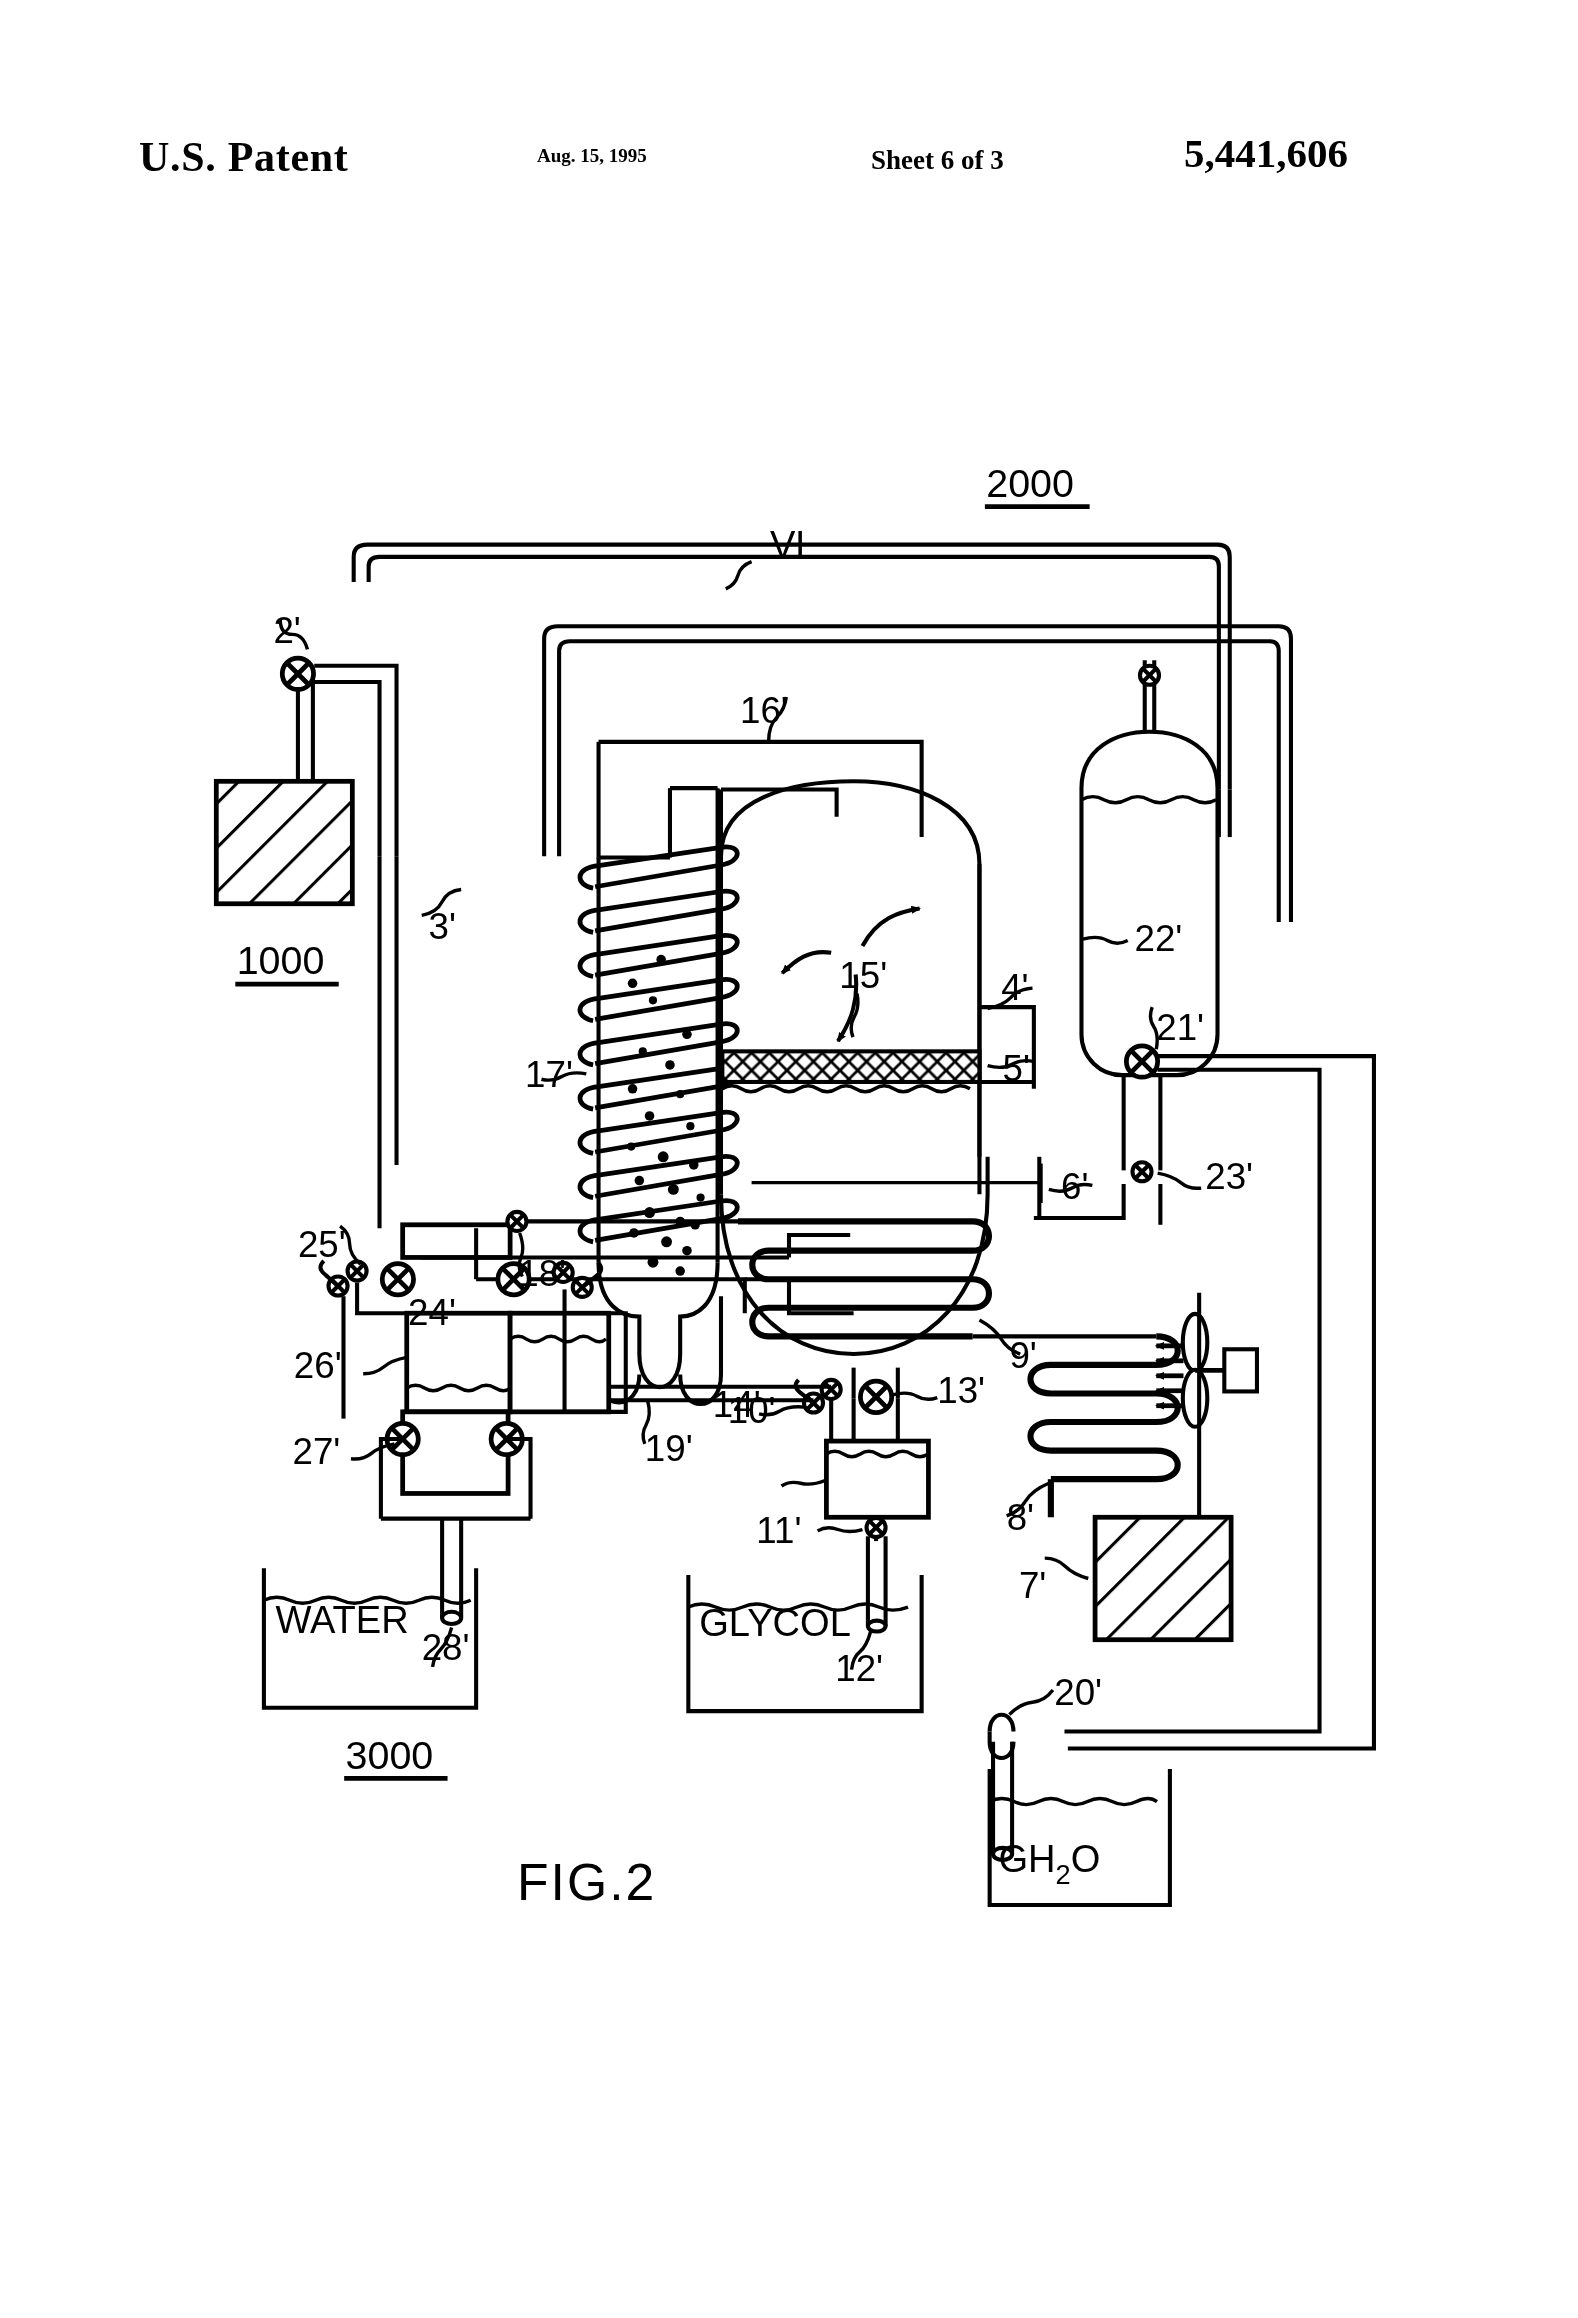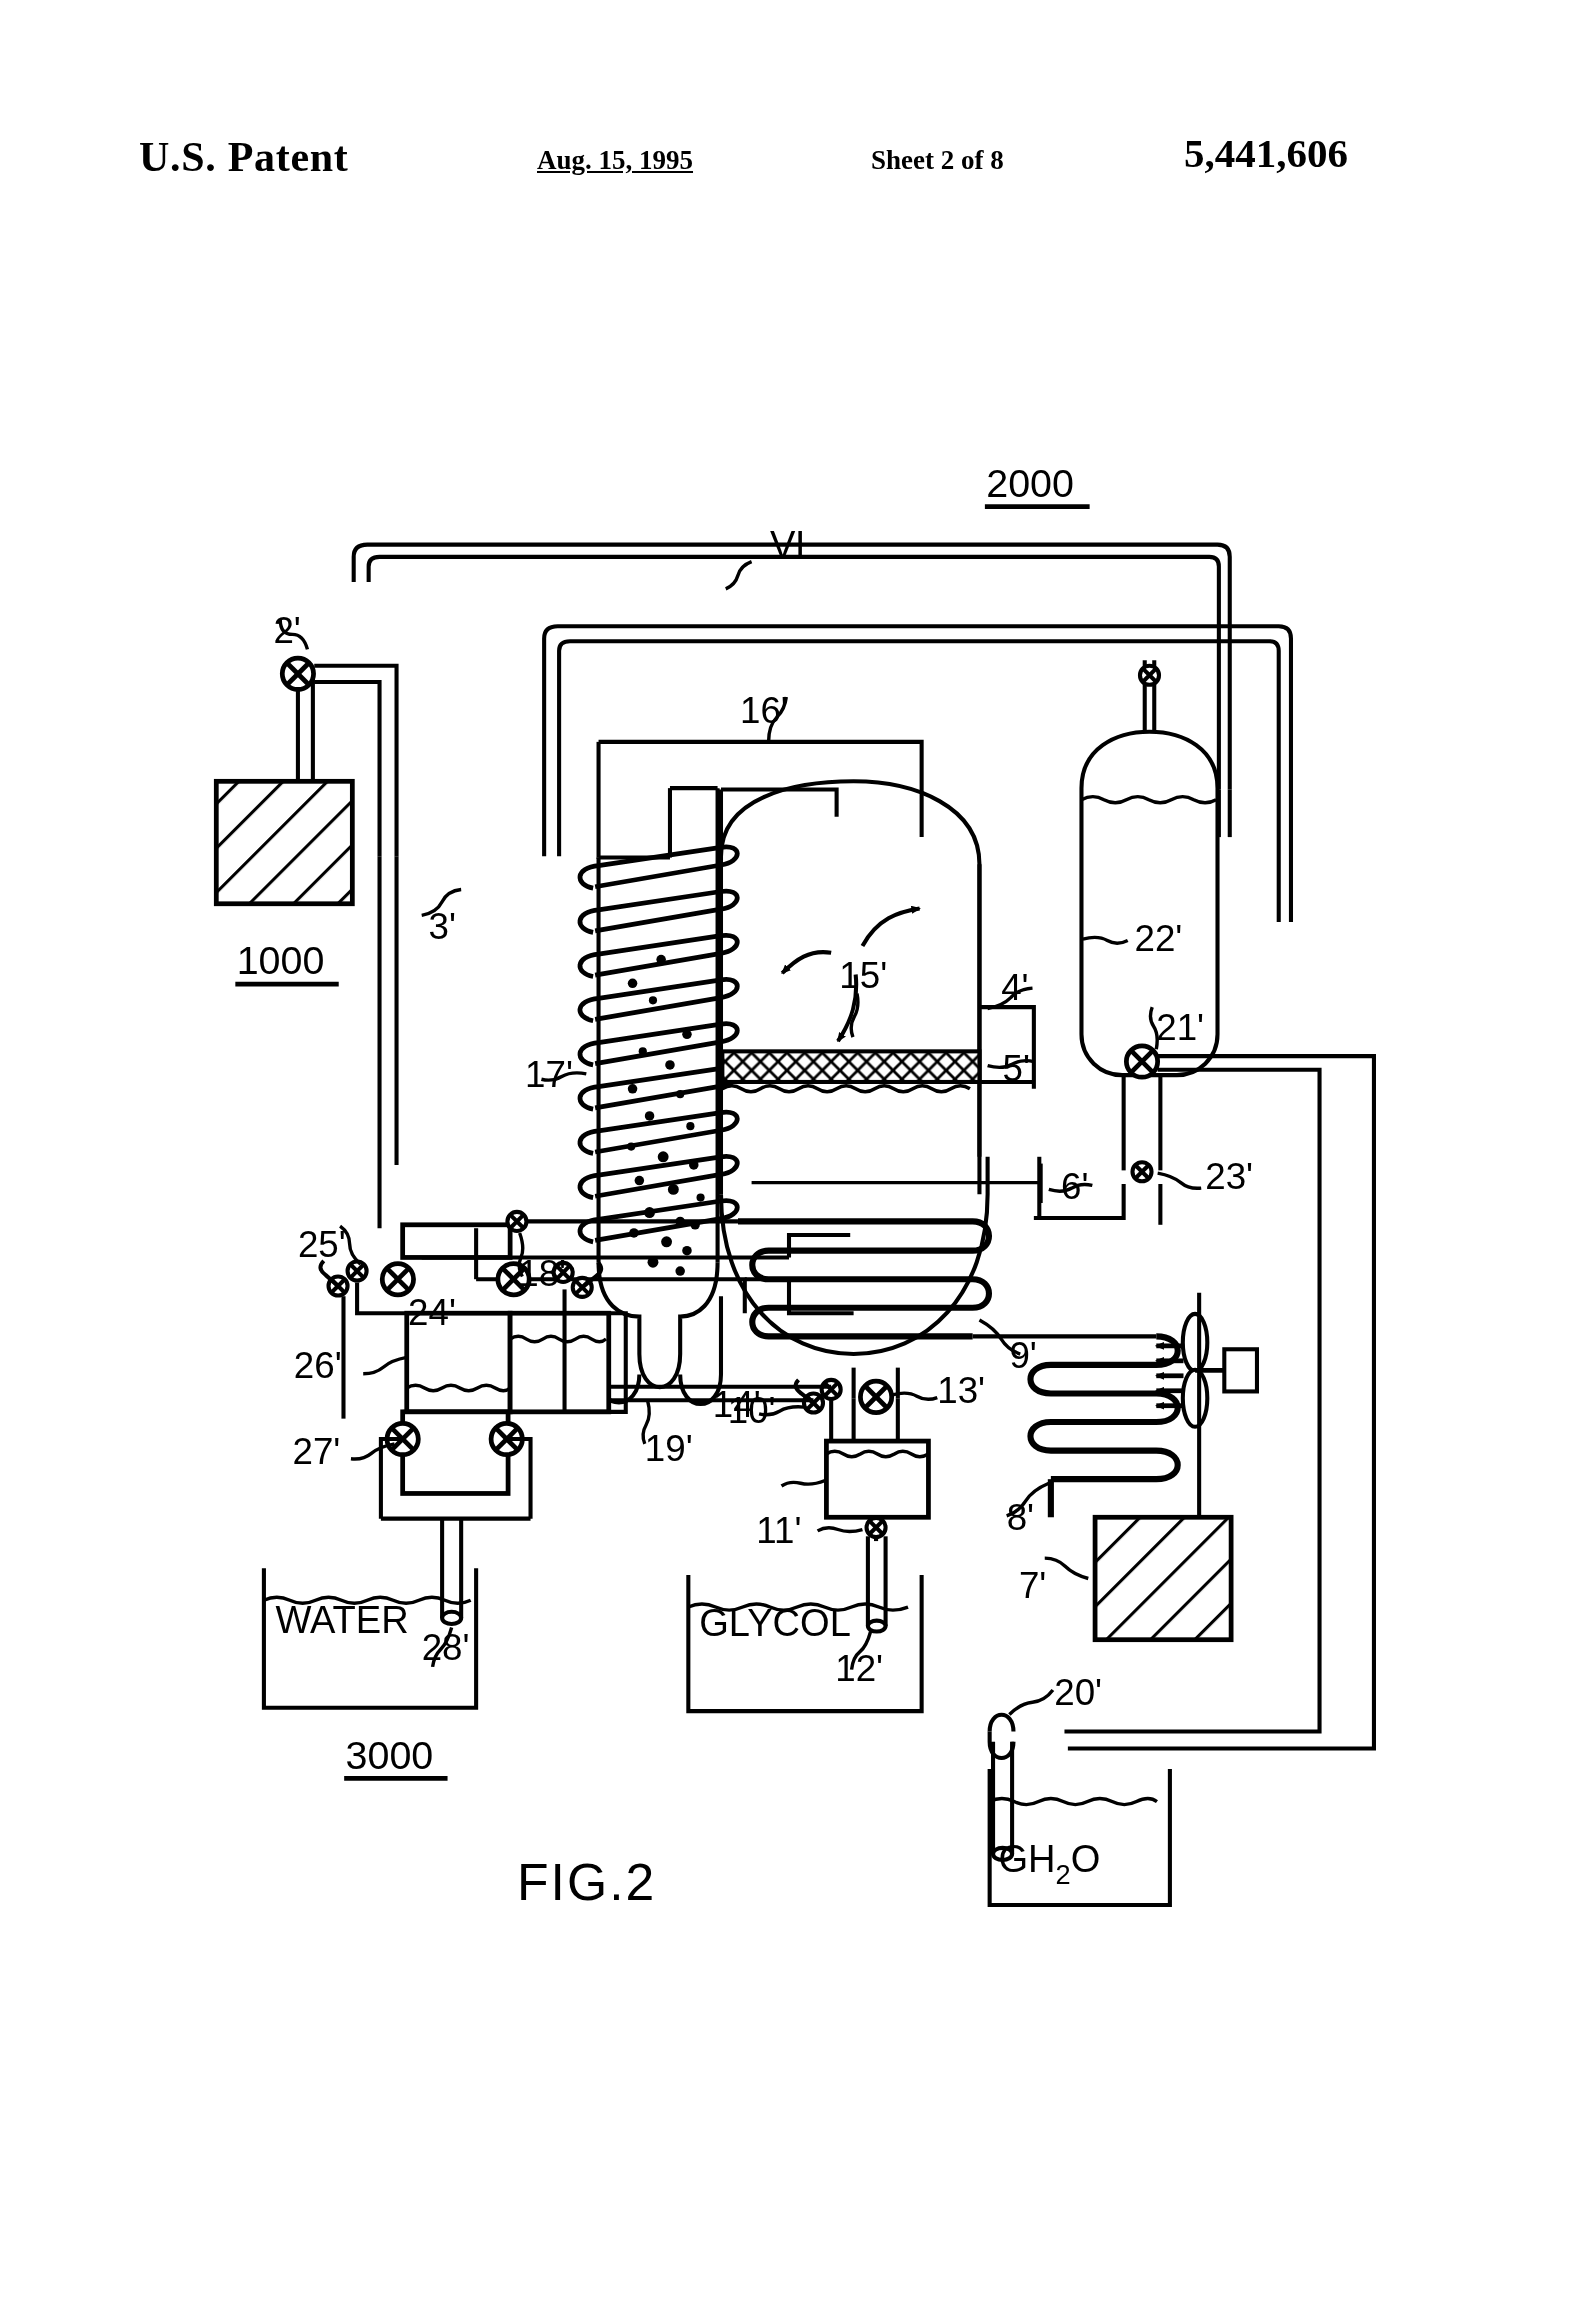--- a/index.html
+++ b/index.html
@@ -4,38 +4,38 @@
 <title>US Patent 5,441,606 - FIG.2</title>
 <style>
   html,body{margin:0;padding:0;background:#fff;}
   body{width:1578px;height:2319px;position:relative;
        font-family:"Liberation Serif",serif;color:#000;}
   #sheet{position:absolute;left:0;top:0;width:1578px;height:2144px;background:#ffffff;}
 
   
   .hdr{position:absolute;font-family:"Liberation Serif",serif;font-weight:bold;color:#000;white-space:nowrap;}
   #hdr-uspatent{left:139px;top:133px;font-size:42px;letter-spacing:0.7px;}
-  #hdr-date{left:537px;top:145px;font-size:27px;text-decoration:underline;}
+  #hdr-date{left:537px;top:145px;font-size:19px;}
   #hdr-sheet{left:871px;top:145px;font-size:27px;}
   #hdr-patno{left:1184px;top:129px;font-size:41px;letter-spacing:0px;text-align:right;}
 
   
   #fig{position:absolute;left:0;top:0;width:1578px;height:2319px;}
 
   
   .lbl{font-family:"Liberation Sans",sans-serif;font-weight:400;fill:#000;}
 </style>
 </head>
 <body>
 
 <div id="sheet">
 
   <div class="hdr" id="hdr-uspatent">U.S. Patent</div>
   <div class="hdr" id="hdr-date">Aug. 15, 1995</div>
-  <div class="hdr" id="hdr-sheet">Sheet 2 of 8</div>
+  <div class="hdr" id="hdr-sheet">Sheet 6 of 3</div>
   <div class="hdr" id="hdr-patno">5,441,606</div>
 
   <svg id="fig" viewBox="0 0 2320 3408">
     <defs>
 
       <pattern id="hatch" width="46" height="46" patternUnits="userSpaceOnUse" patternTransform="rotate(45)">
         <rect width="46" height="46" fill="#fff"></rect>
         <line x1="0" y1="0" x2="0" y2="46" stroke="#000" stroke-width="9"></line>
       </pattern>
 

